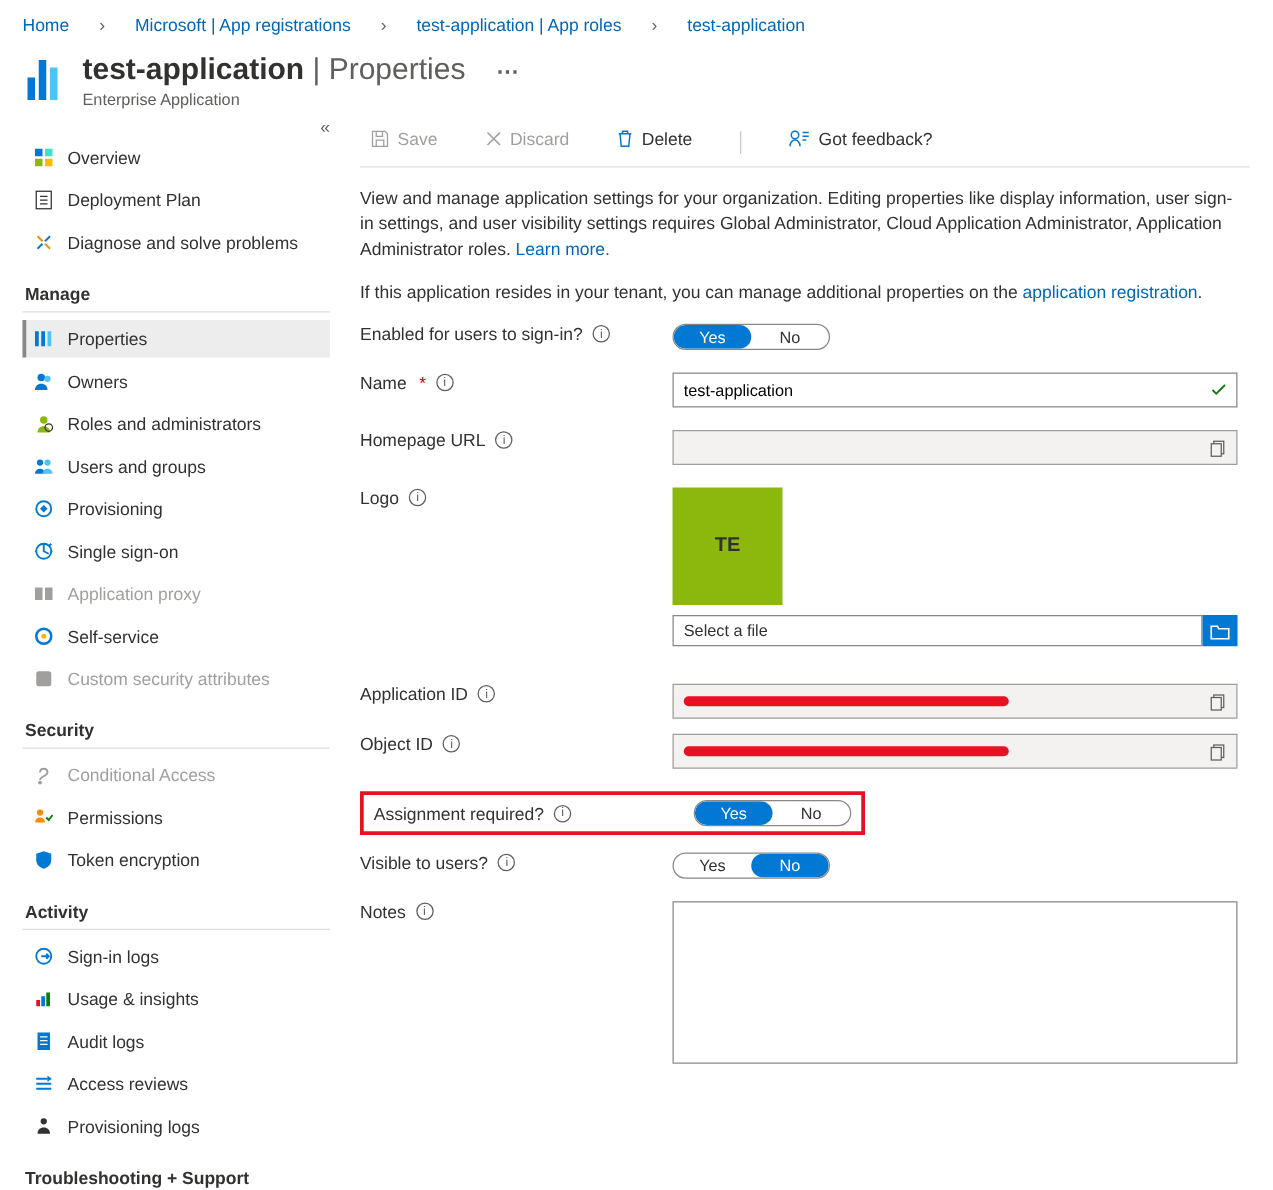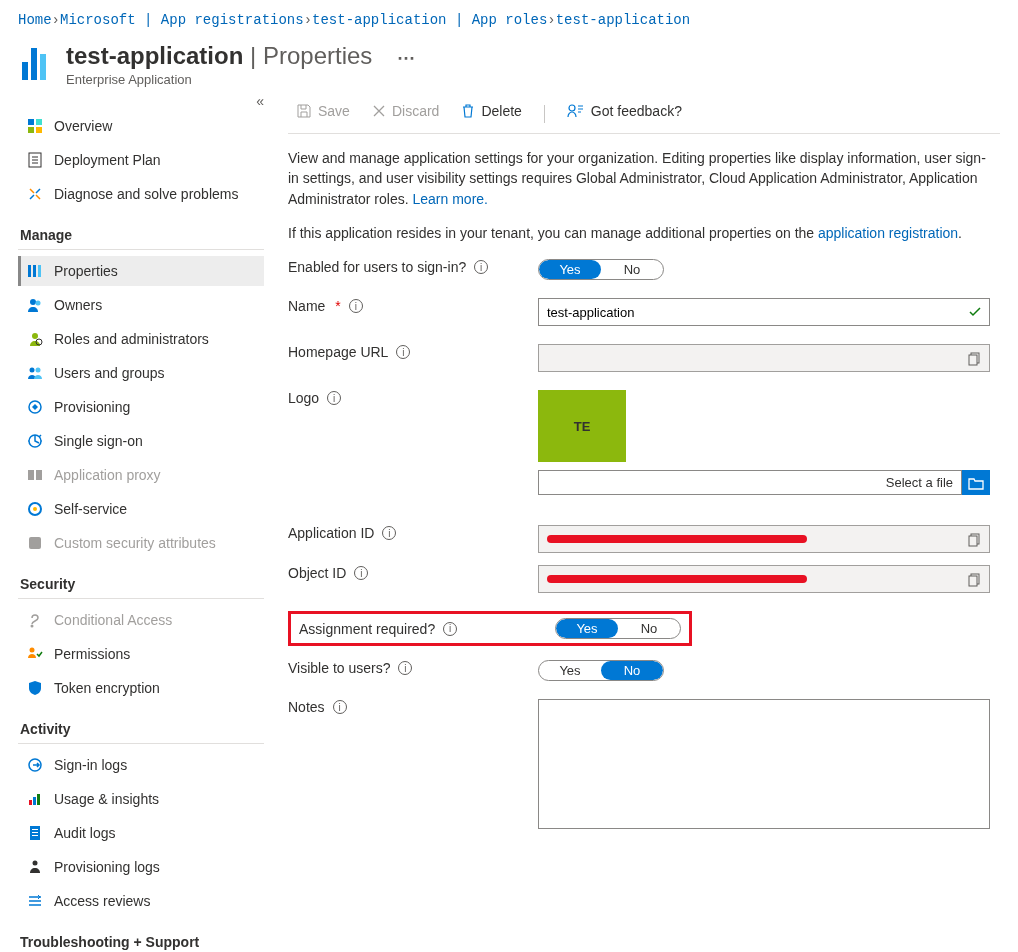--- a/index.html
+++ b/index.html
@@ -6,21 +6,21 @@
   body {
     margin: 0;
     font-family: "Segoe UI", -apple-system, sans-serif;
     font-size: 13px;
     color: #323130;
     background: #fff;
     padding: 12px 18px 0 18px;
     width: 1018px;
   }
   a { color: #0067b8; text-decoration: none; }
-  .breadcrumb { font-size: 14px; display: flex; align-items: flex-end; gap: 0; flex-wrap: wrap; margin-bottom: 14px; font-family: Liberation Mono, monospace;}
+  .breadcrumb { font-size: 14px; display: flex; align-items: flex-end; gap: 24px; flex-wrap: wrap; margin-bottom: 14px;}
   .breadcrumb .sep { color: #605e5c; }
   .bc-item { color:#0067b8; }
   .header-row { display:flex; align-items:flex-start; gap:12px; margin-bottom:6px;}
   .app-icon { width:32px; height:32px; margin-left:4px; margin-top:6px; display:flex; align-items:flex-end; gap:3px;}
   .app-icon span{ display:inline-block; width:6px; background:#0078d4;}
   .app-icon span:nth-child(1){height:18px;}
   .app-icon span:nth-child(2){height:32px; background:#0078d4;}
   .app-icon span:nth-child(3){height:26px; background:#4ec3f5;}
   .title-block h1{ margin:0; font-size:24px; font-weight:600; display:inline;}
   .title-block .pipe { font-weight:400; color:#605e5c;}
@@ -29,21 +29,21 @@
   .title-meta{ font-size:13px; color:#605e5c; margin-top:2px;}
   .layout { display:flex; margin-top:6px;}
   .sidebar { width:246px; flex-shrink:0; position:relative; padding-top:18px;}
   .collapse-chev { position:absolute; right:0; top:0; color:#605e5c; font-size:14px;}
   .nav-item { display:flex; align-items:center; gap:10px; padding:6px 8px; font-size:14px; color:#323130; cursor:pointer; margin-bottom:4px;}
   .nav-item.disabled{ color:#a19f9d; }
   .nav-item.active{ background:#ededed; border-left:3px solid #888; padding-left:5px;}
   .nav-item .ico{ width:18px; height:18px; display:flex; align-items:center; justify-content:center; font-size:14px;}
   .nav-group{ font-size:14px; font-weight:600; color:#323130; padding:14px 8px 6px 2px; border-bottom:1px solid #e1dfdd; margin-bottom:6px;}
   .main { flex:1; padding-left:24px;}
-  .toolbar { display:flex; align-items:flex-end; gap:6px; border-bottom:1px solid #e1dfdd; padding:6px 0 10px 0;}
+  .toolbar { display:flex; align-items:flex-end; gap:22px; border-bottom:1px solid #e1dfdd; padding:6px 0 10px 0;}
   .tbtn { display:flex; align-items:center; gap:6px; padding:4px 8px; color:#323130; font-size:14px; cursor:pointer;}
   .tbtn.disabled{ color:#a19f9d; }
   .tbtn.blueicon svg, .tbtn.blueicon .ico-txt{ color:#0078d4; }
   .divider { width:1px; height:18px; background:#c8c6c4; margin:0 8px;}
   .desc { font-size:14px; color:#323130; margin-top:14px; line-height:1.45; max-width:700px;}
   .desc a{ color:#0067b8;}
   .form { margin-top:16px;}
   .form-row{ display:flex; align-items:flex-start; margin-bottom:18px;}
   .form-row.tight{ margin-bottom:12px;margin-top:30px;}
   .form-label{ width:250px; font-size:14px; color:#323130; display:flex; align-items:center; gap:8px;}
@@ -53,22 +53,22 @@
   .toggle-pill{ display:inline-flex; border:1px solid #8a8886; border-radius:20px; overflow:hidden; width:126px; cursor:pointer;}
   .toggle-pill span{ flex:1; text-align:center; font-size:13px; padding:2px 0;}
   .toggle-pill .on{ background:#0078d4; color:#fff; border-radius:20px;}
   .toggle-pill .off{ color:#323130;}
   .text-input-wrap{ display:flex; align-items:stretch; border:1px solid #8a8886; height:28px;}
   .text-input-wrap input{ flex:1; border:none; padding:0 8px; font-size:13px; outline:none; background:transparent;}
   .text-input-wrap .trail{ width:28px; display:flex; align-items:center; justify-content:center; color:#107c10;}
   .readonly-box{ border:1px solid #a19f9d; background:#f3f2f1; height:28px; display:flex; align-items:center; padding:0 8px; position:relative;}
   .readonly-box .red-bar{ height:8px; background:#e81123; border-radius:4px; flex:0 0 260px;}
   .copy-btn{ position:absolute; right:4px; top:4px; width:20px; height:20px; display:flex; align-items:center; justify-content:center; color:#605e5c; cursor:pointer;}
-  .logo-box{ width:88px; height:72px; background:#8cb80d; display:flex; align-items:center; justify-content:center; color:#323130; font-size:13px; font-weight:600;}
-  .file-row{ display:flex; align-items:stretch; margin-top:8px; max-width:452px;text-align:right;}
+  .logo-box{ width:88px; height:94px; background:#8cb80d; display:flex; align-items:center; justify-content:center; color:#323130; font-size:16px; font-weight:600;}
+  .file-row{ display:flex; align-items:stretch; margin-top:8px; max-width:452px;}
   .file-row .file-label{ flex:1; border:1px solid #8a8886; padding:4px 8px; font-size:13px; color:#323130;}
   .file-row .file-btn{ width:28px; background:#0078d4; color:#fff; display:flex; align-items:center; justify-content:center; cursor:pointer;}
   .highlight-box{ border:3px solid #e81123; padding:4px 8px; display:flex; align-items:center; margin-bottom:14px; width:fit-content;}
   .highlight-box .form-label{ width:246px;}
   .highlight-box .form-control{ max-width:none;}
   textarea.notes{ width:452px; height:130px; border:1px solid #8a8886; resize:none; font-family:inherit; font-size:13px; padding:6px;}
   svg{ display:block;}
 </style>
 </head>
 <body>
@@ -282,36 +282,36 @@
               <rect x="5" y="4" width="6" height="1" fill="#fff"></rect>
               <rect x="5" y="7" width="6" height="1" fill="#fff"></rect>
               <rect x="5" y="10" width="6" height="1" fill="#fff"></rect>
             </svg>
           </span>
           <span>Audit logs</span>
         </div>
         <div class="nav-item">
           <span class="ico">
             <svg width="16" height="16" viewBox="0 0 16 16">
-              <circle cx="8" cy="4" r="2.5" fill="#323130"></circle>
-              <path d="M3 14c0-3 2-5 5-5s5 2 5 5" fill="#323130"></path>
-            </svg>
-          </span>
-          <span>Provisioning logs</span>
-        </div>
-        <div class="nav-item">
-          <span class="ico">
-            <svg width="16" height="16" viewBox="0 0 16 16">
               <line x1="2" y1="4" x2="14" y2="4" stroke="#0078d4" stroke-width="1.5"></line>
               <line x1="2" y1="8" x2="14" y2="8" stroke="#0078d4" stroke-width="1.5"></line>
               <line x1="2" y1="12" x2="14" y2="12" stroke="#0078d4" stroke-width="1.5"></line>
               <path d="M11 2l2 2-2 2" fill="none" stroke="#0078d4"></path>
             </svg>
           </span>
           <span>Access reviews</span>
+        </div>
+        <div class="nav-item">
+          <span class="ico">
+            <svg width="16" height="16" viewBox="0 0 16 16">
+              <circle cx="8" cy="4" r="2.5" fill="#323130"></circle>
+              <path d="M3 14c0-3 2-5 5-5s5 2 5 5" fill="#323130"></path>
+            </svg>
+          </span>
+          <span>Provisioning logs</span>
         </div>
         <div class="nav-group">Troubleshooting + Support</div>
       </div>
   </div>
 
   <div class="main">
     <div class="toolbar">
       <div class="tbtn disabled">
         <span class="ico">
           <svg width="16" height="16" viewBox="0 0 16 16">

